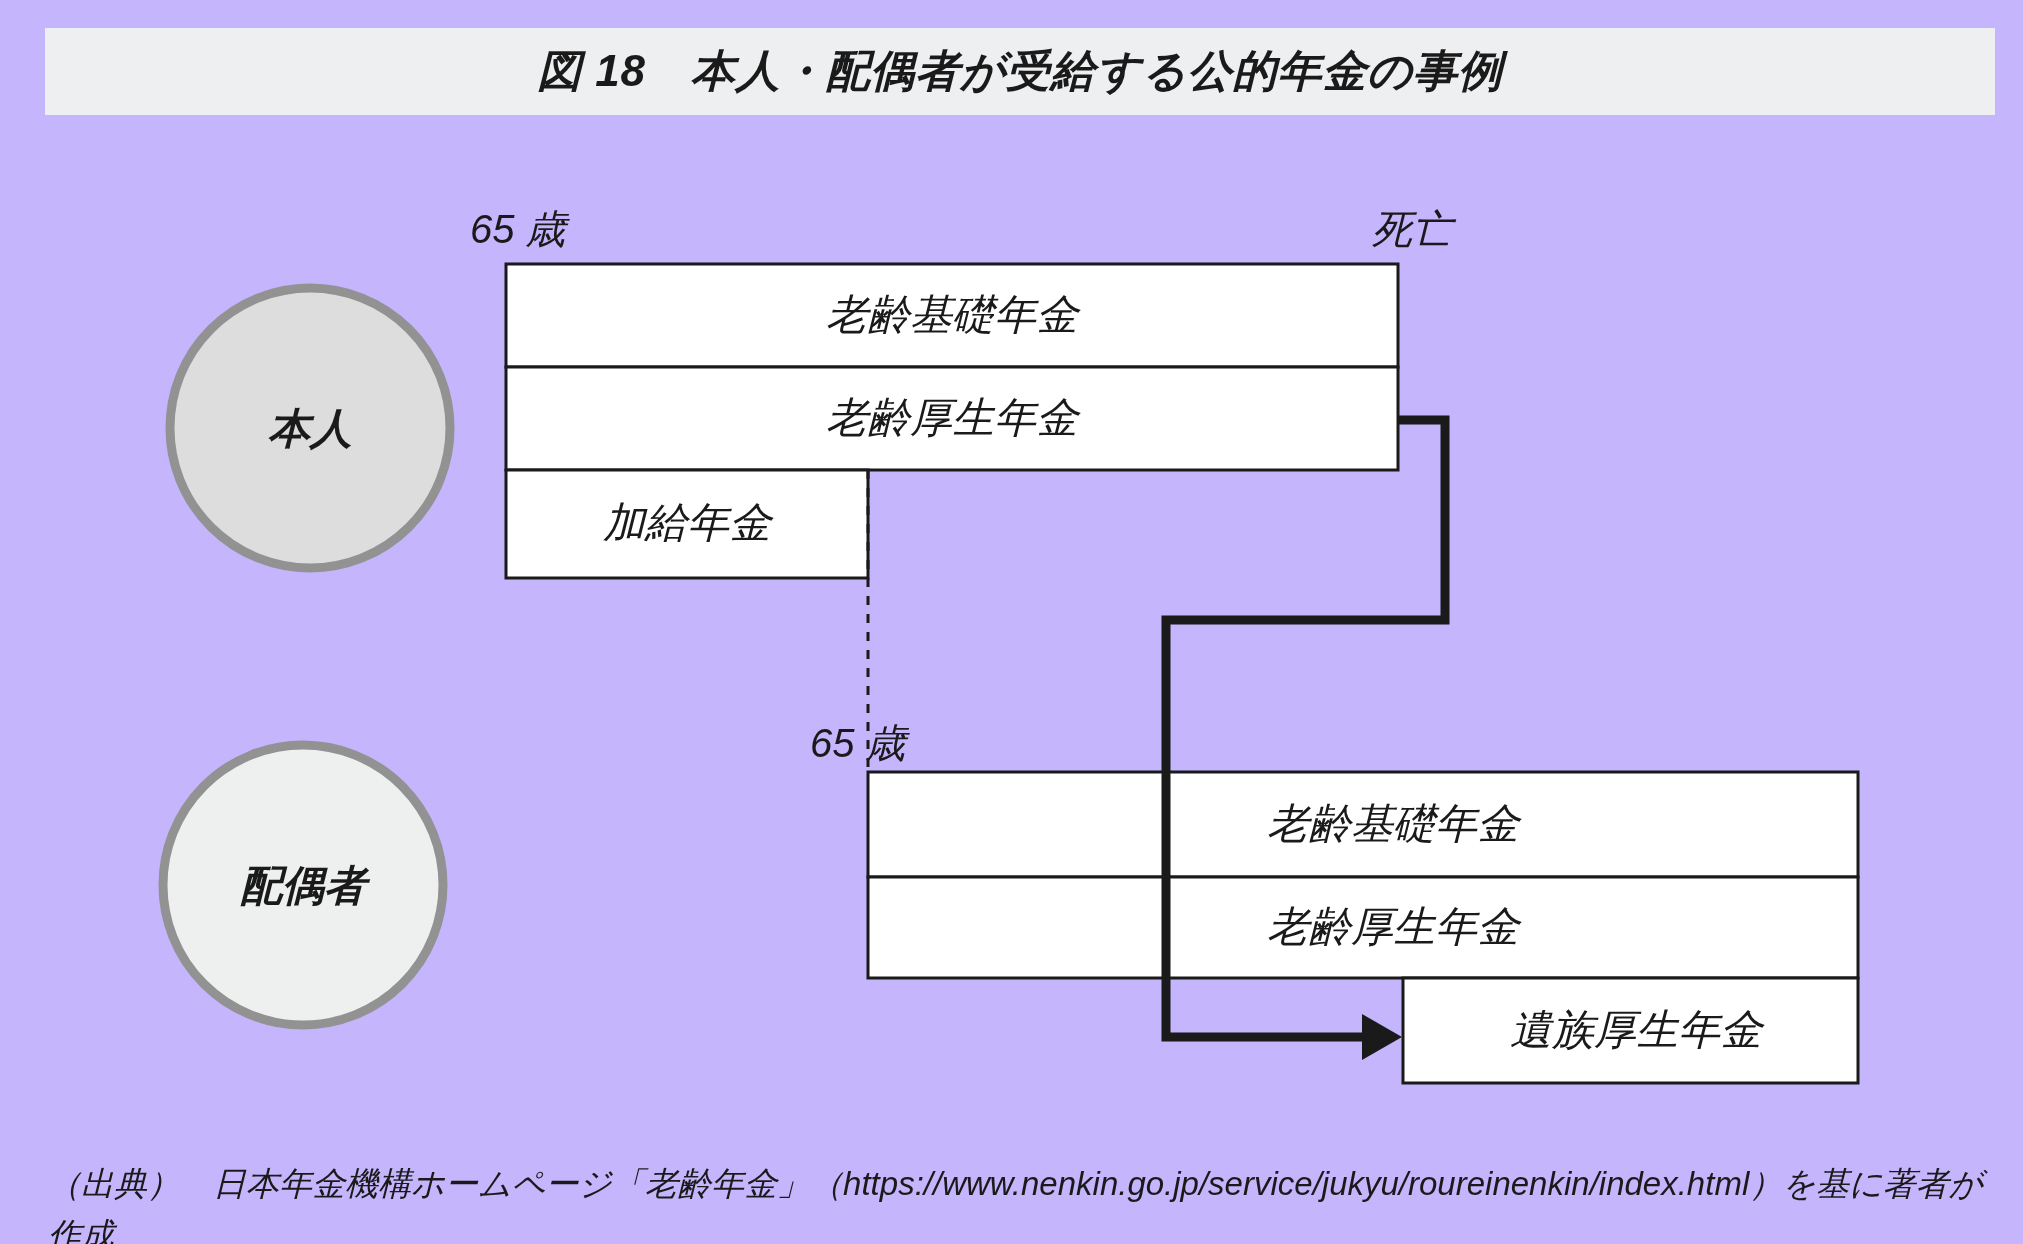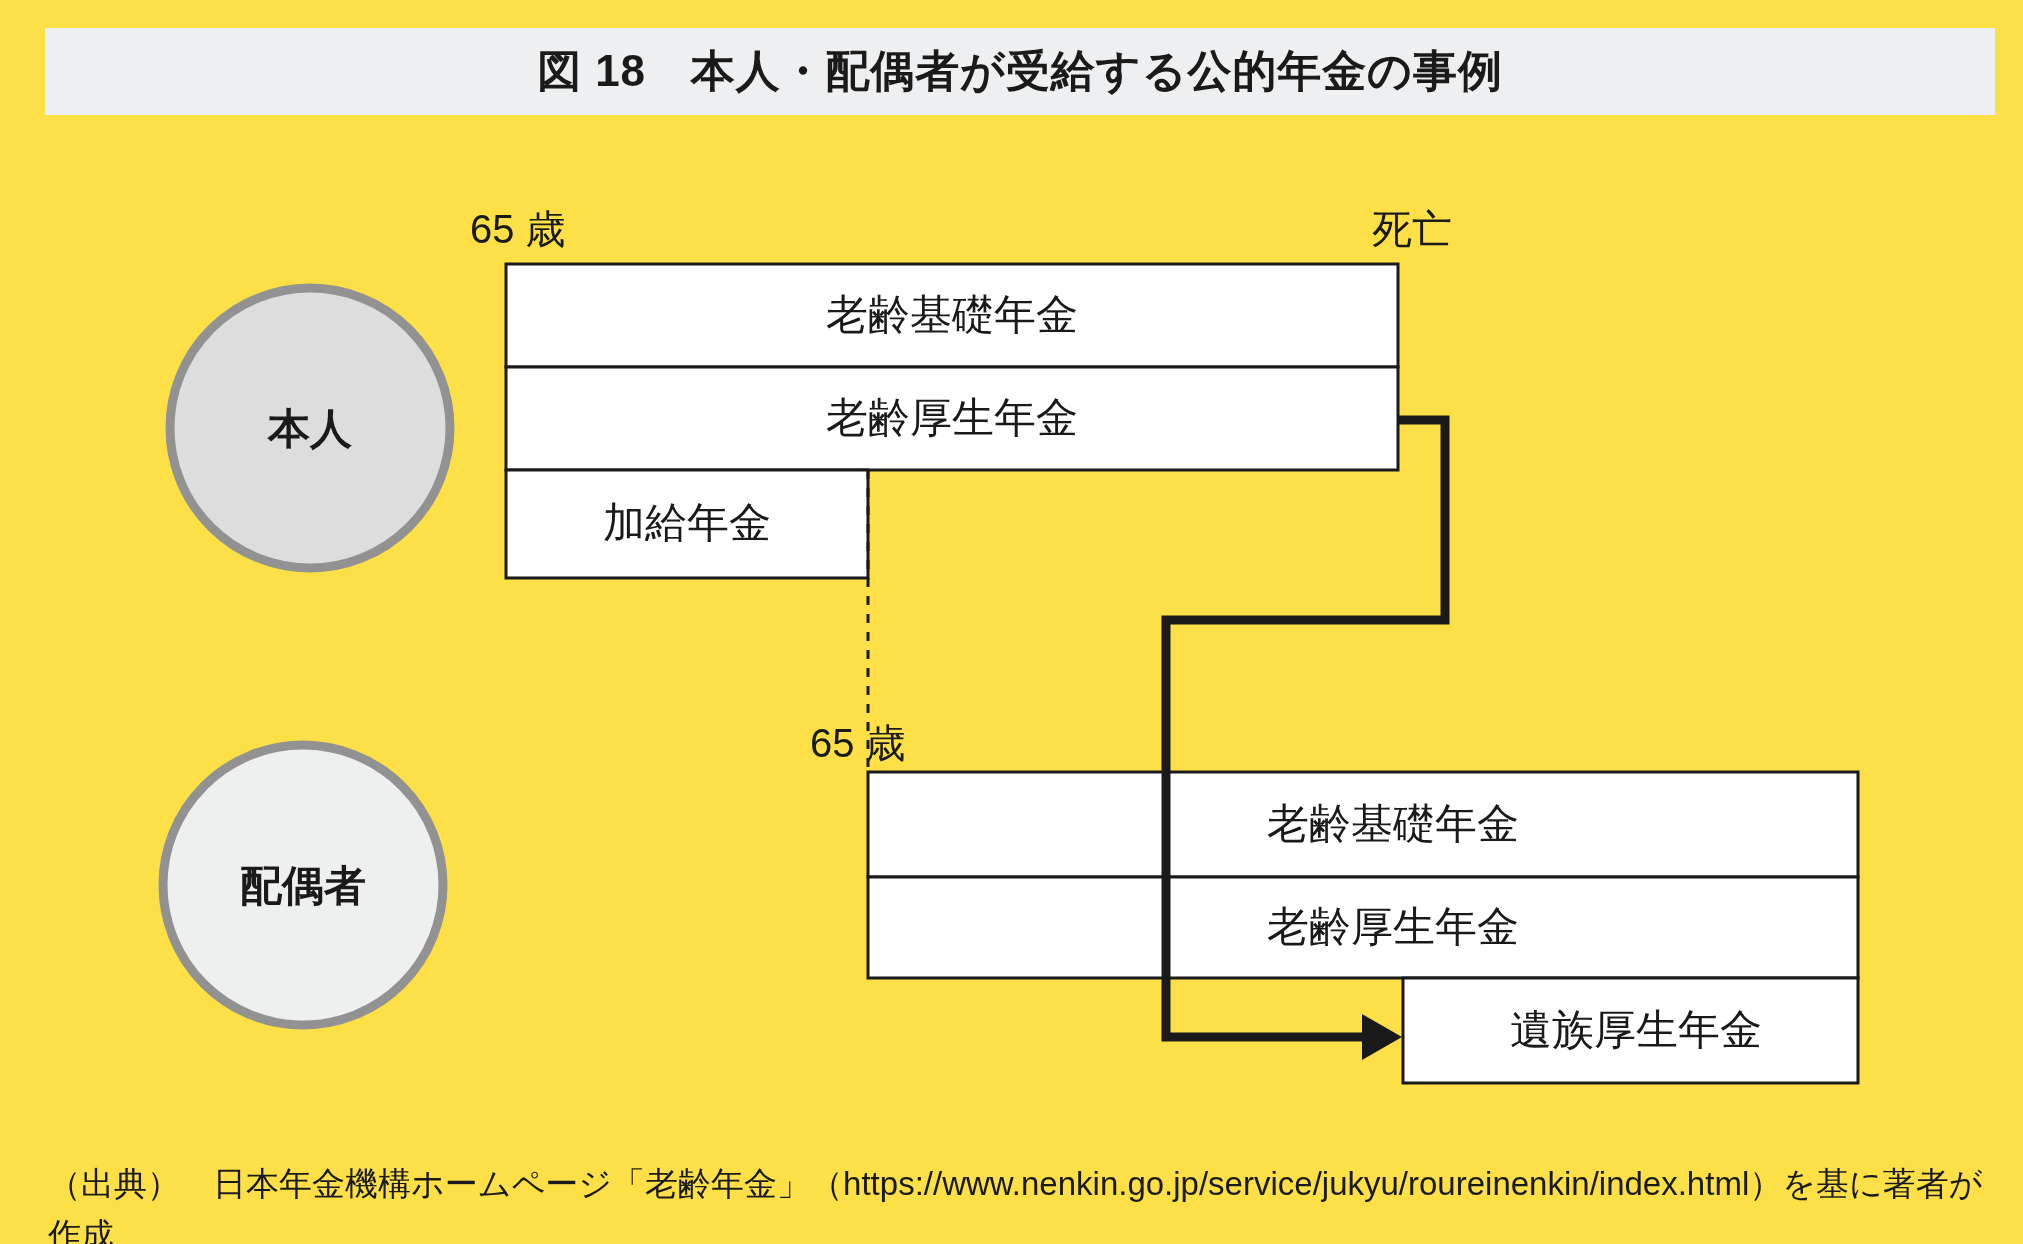--- a/index.html
+++ b/index.html
@@ -7,22 +7,23 @@
     padding: 0;
     background: #ffffff;
   }
   body {
     font-family: "Liberation Sans", "DejaVu Sans", sans-serif;
   }
   #page {
     position: relative;
     width: 2023px;
     height: 1244px;
-    background: #fde047;
+    background: #c4b5fd;
     overflow: hidden;
+    font-style: italic;
   }
   #title-band {
     position: absolute;
     left: 45px;
     top: 28px;
     width: 1950px;
     height: 87px;
     background: #eeeff0;
   }
   #title-text {

